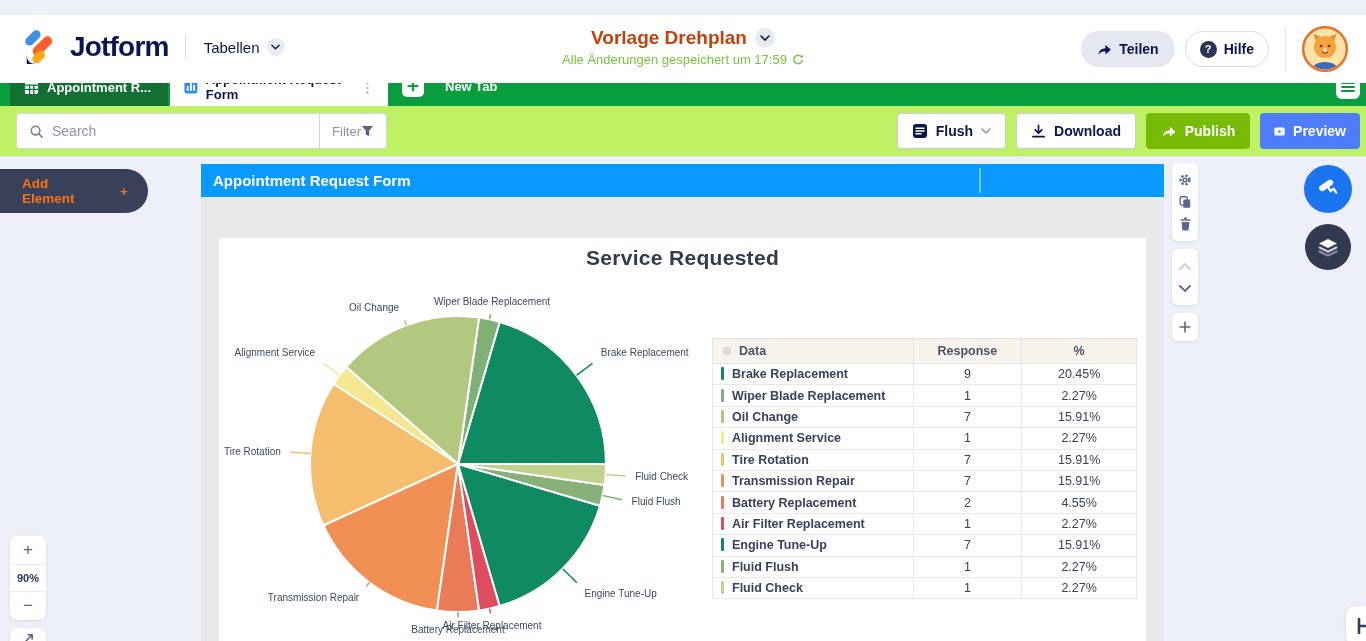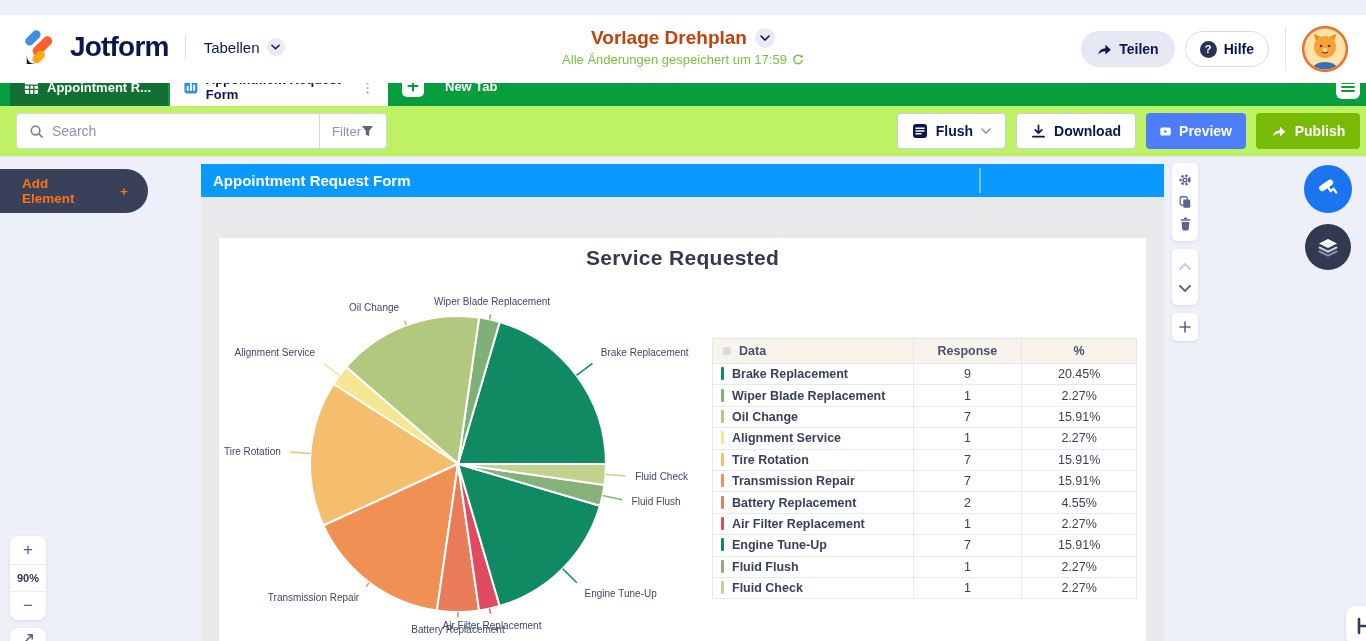--- a/index.html
+++ b/index.html
@@ -244,32 +244,32 @@
         <path d="M1 1 L5 5 L9 1" fill="none" stroke="#8d94ab" stroke-width="1.6" stroke-linecap="round"></path>
       </svg>
     </div>
     <div class="tb-btn tb-white">
       <svg width="15" height="15" viewBox="0 0 16 16">
         <path d="M8 1.5 V9 M4.5 6.3 L8 9.8 L11.5 6.3" fill="none" stroke="#0a1551" stroke-width="1.8" stroke-linecap="round" stroke-linejoin="round"></path>
         <path d="M2 13.5 H14" stroke="#0a1551" stroke-width="1.8" stroke-linecap="round"></path>
       </svg>
       <span>Download</span>
     </div>
+    <div class="tb-btn tb-green">
+      <svg width="16" height="14" viewBox="0 0 16 15">
+        <path d="M1.5 13.5 C2 8.5 5.5 6.8 9 6.6 V3 L14.8 8.2 9 13.3 V9.9 C6 9.9 3.5 10.8 1.5 13.5 Z" fill="#fff"></path>
+      </svg>
+      <span>Publish</span>
+    </div>
     <div class="tb-btn tb-blue">
       <svg width="17" height="13" viewBox="0 0 18 14">
         <rect x="0.5" y="0.5" width="17" height="13" rx="3" fill="#fff"></rect>
         <path d="M7 4 L12 7 L7 10 Z" fill="#4d7dfb"></path>
       </svg>
       <span>Preview</span>
-    </div>
-    <div class="tb-btn tb-green">
-      <svg width="16" height="14" viewBox="0 0 16 15">
-        <path d="M1.5 13.5 C2 8.5 5.5 6.8 9 6.6 V3 L14.8 8.2 9 13.3 V9.9 C6 9.9 3.5 10.8 1.5 13.5 Z" fill="#fff"></path>
-      </svg>
-      <span>Publish</span>
     </div>
   </div>
 </div>
 
 <div class="workspace">
 
   <div class="add-element">
     <span>Add Element</span>
     <span class="add-plus">+</span>
   </div>

